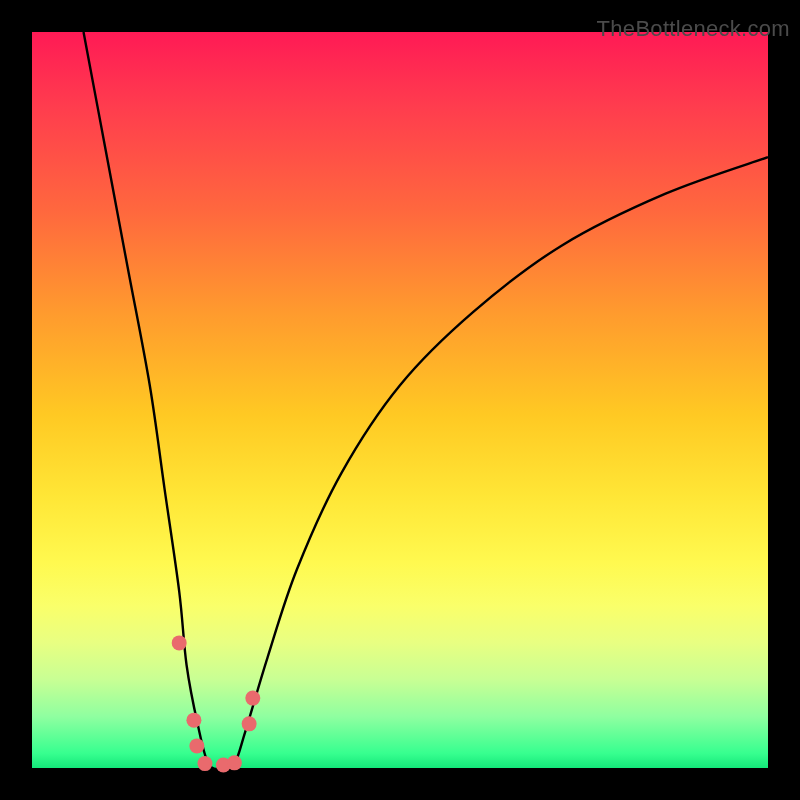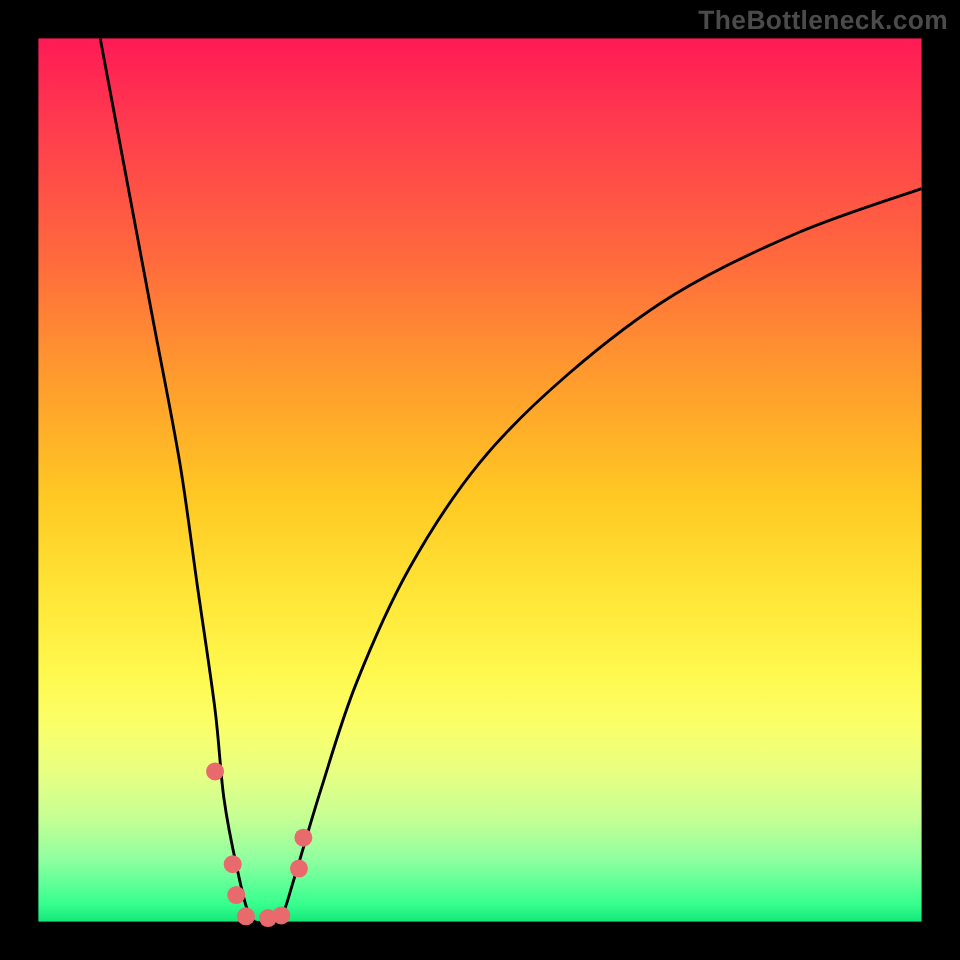--- a/index.html
+++ b/index.html
@@ -37,25 +37,25 @@
       #faff6a 78%,
       #e8ff82 83%,
       #c8ff94 88%,
       #8fffa0 93%,
       #37ff8f 98%,
       #14e87a 100%
     );
   }
   .watermark {
     position: absolute;
-    top: 4px;
+    top: 16px;
     right: 10px;
     color: #4b4b4b;
     font-size: 22px;
-    font-weight: 700;
+    font-weight: 400;
     letter-spacing: 0.3px;
     pointer-events: none;
   }
   svg.curve {
     position: absolute;
     top: 0;
     left: 0;
     width: 736px;
     height: 736px;
     overflow: visible;

